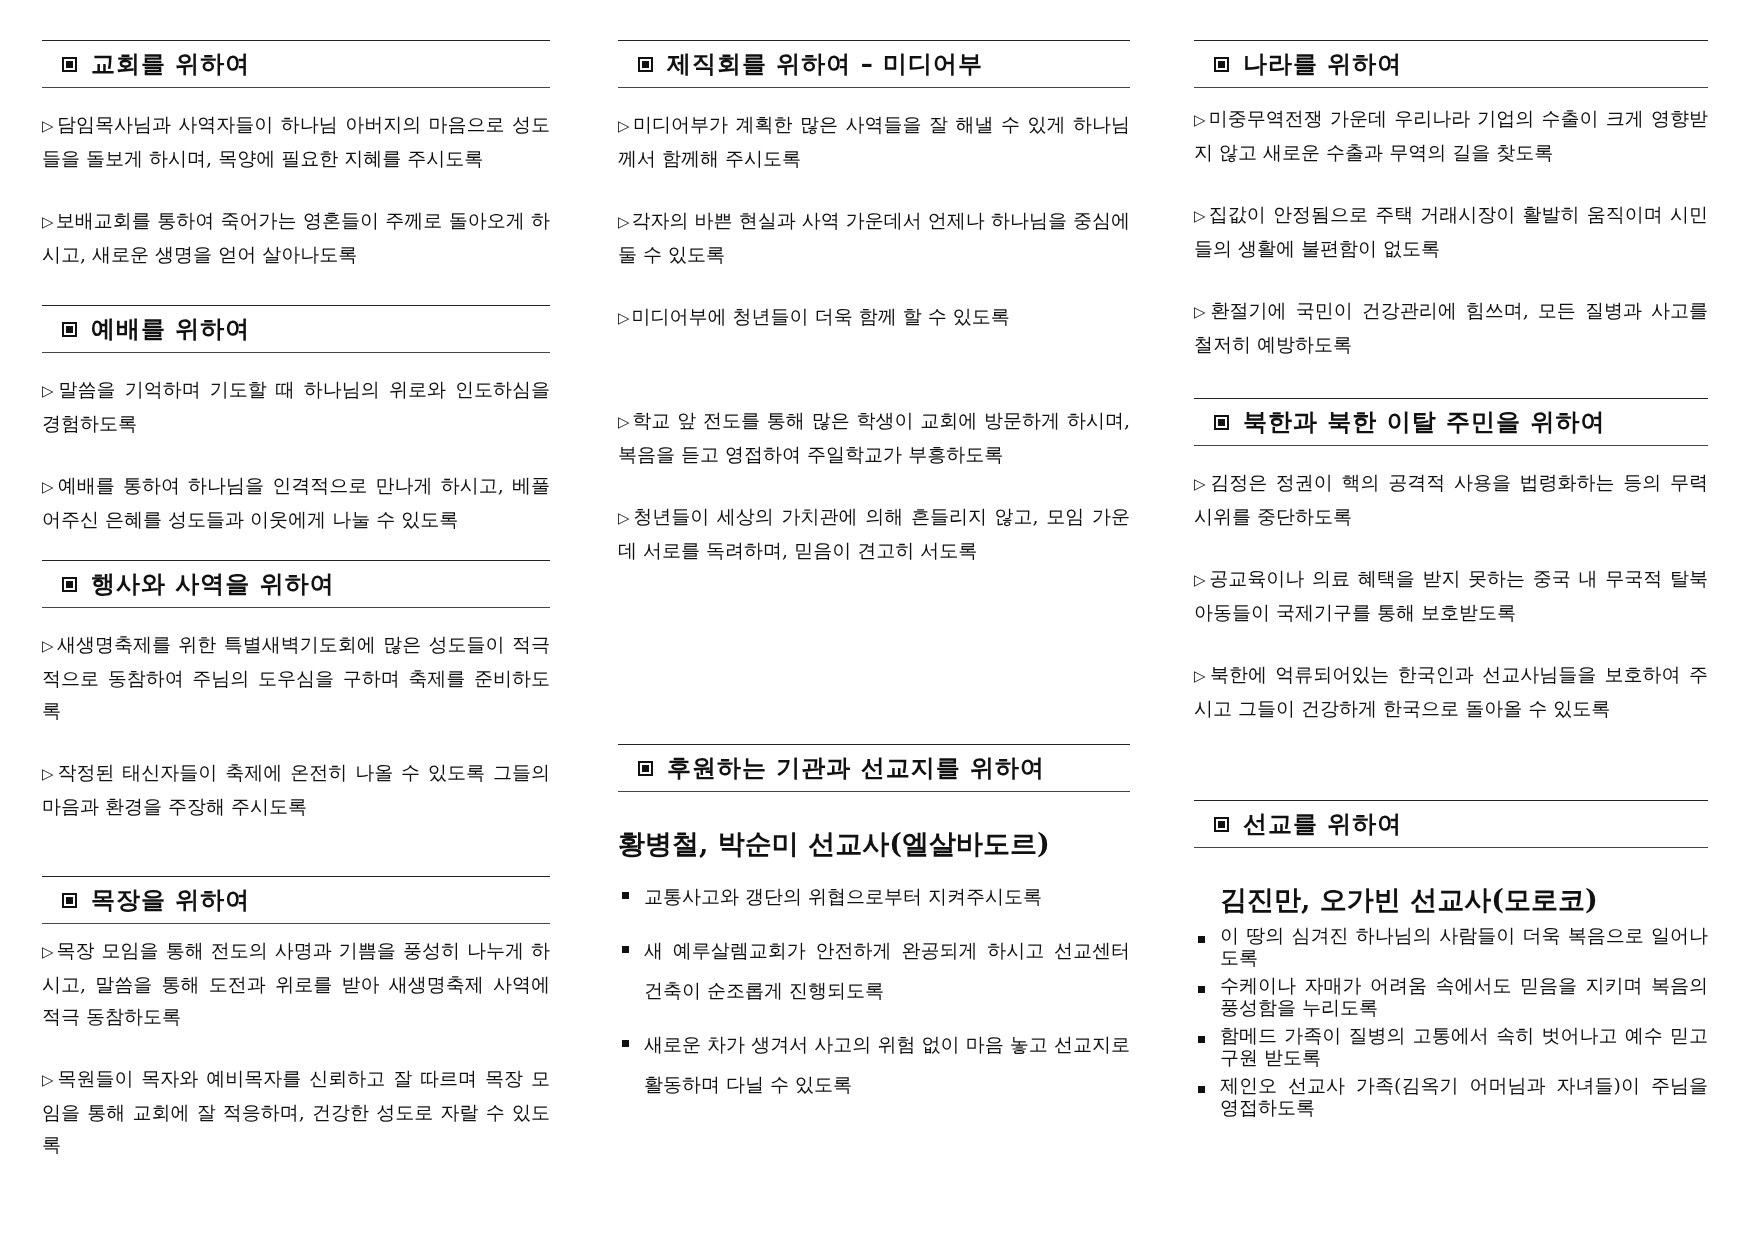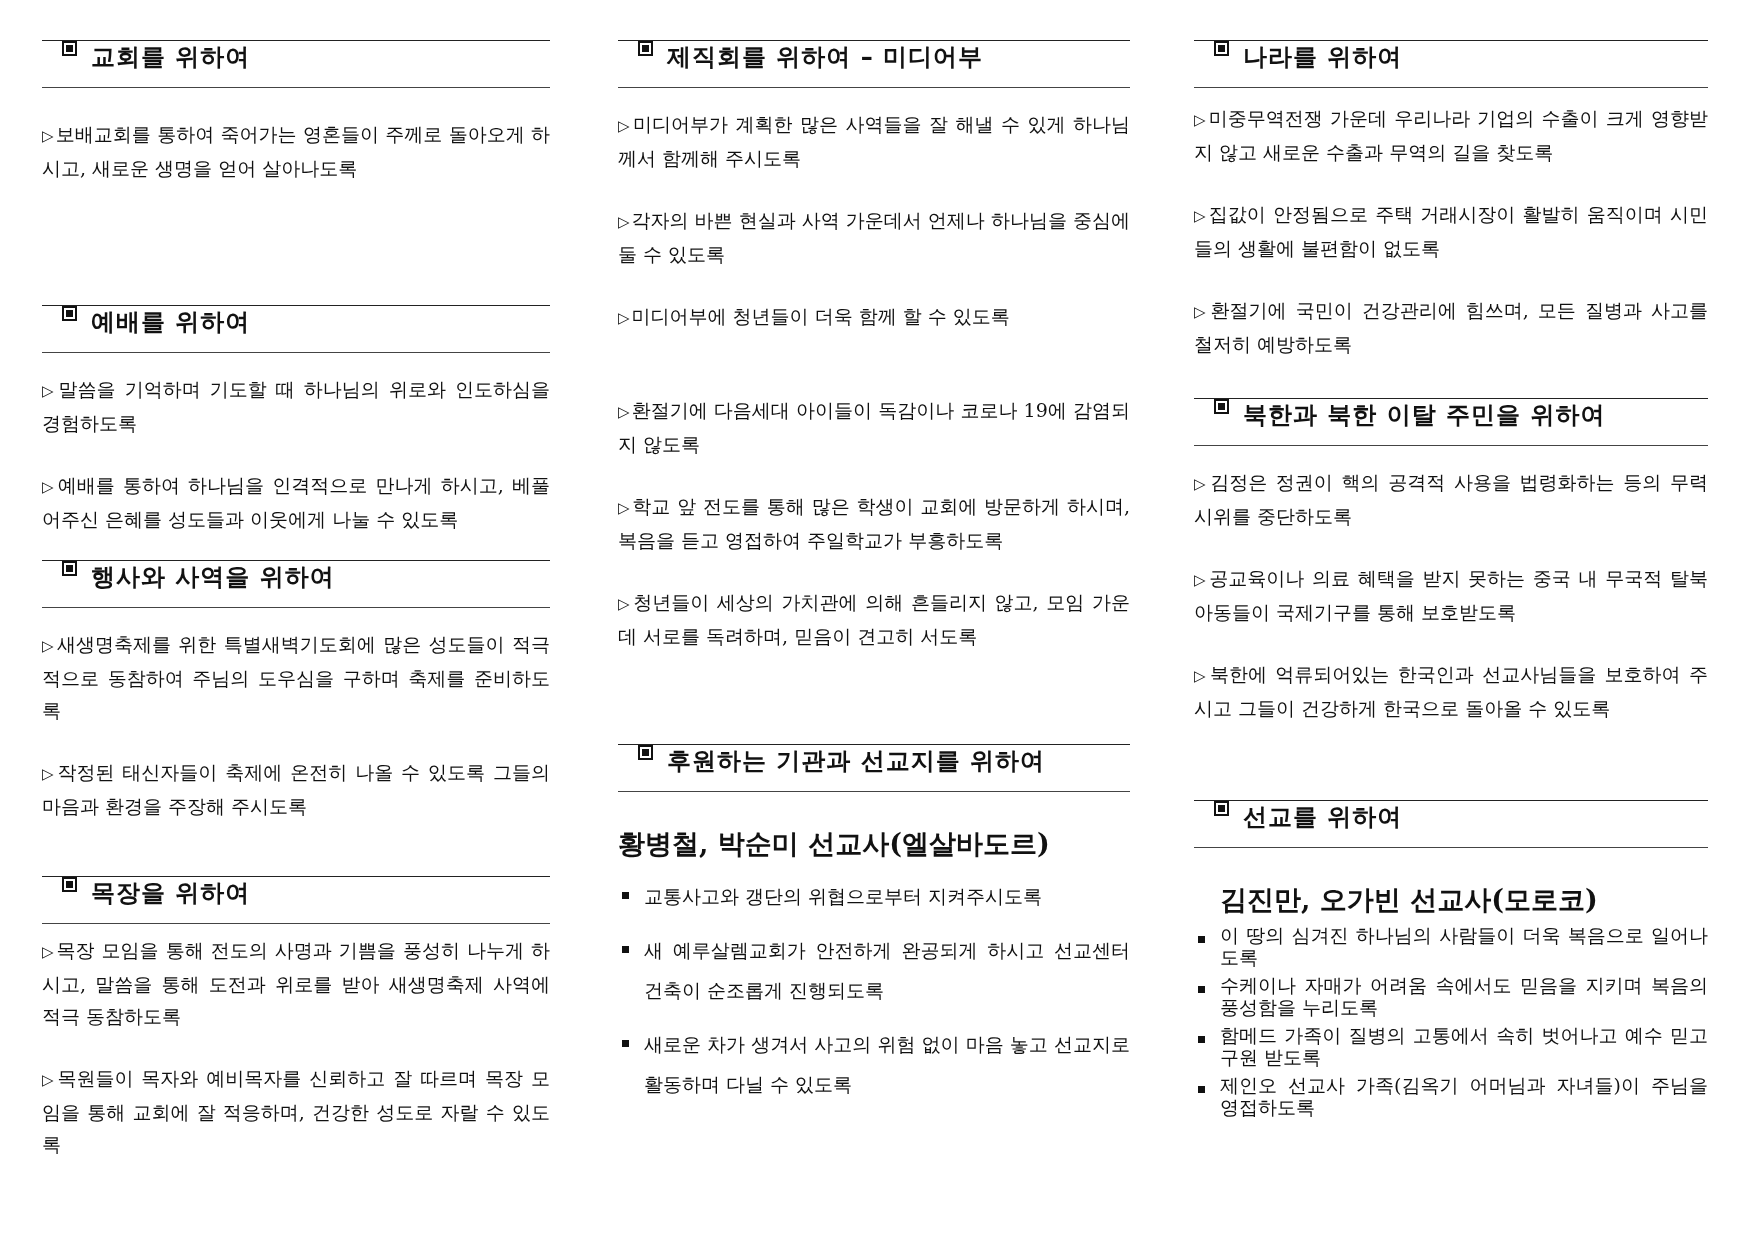--- a/index.html
+++ b/index.html
@@ -9,21 +9,21 @@
     color: #111111;
   }
   .col { position: absolute; top: 0; }
   .col1 { left: 42px; width: 508px; }
   .col2 { left: 618px; width: 512px; }
   .col3 { left: 1194px; width: 514px; }
 
   .section { position: absolute; left: 0; width: 100%; }
   .sec-head {
     border-top: 1.5px solid #222; border-bottom: 1.5px solid #444;
-    height: 46px; display: flex; align-items: flex-start; padding-left: 20px;
+    height: 46px; display: flex; align-items: center; padding-left: 20px;
   }
   .sec-icon {
     width: 15px; height: 15px; border: 2px solid #111; box-sizing: border-box;
     display: inline-flex; align-items: center; justify-content: center; margin-right: 14px;
   }
   .sec-icon::after { content: ""; width: 7px; height: 7px; background: #111; display: block; }
   .sec-title {
     font-family: "DejaVu Sans", "Liberation Sans", sans-serif;
     font-weight: bold; font-size: 24px; letter-spacing: 1px;
   }
@@ -47,20 +47,21 @@
 </style>
 </head>
 <body>
 
 <div class="col col1">
   <div class="section" style="top:40px">
     <div class="sec-head">
       <span class="sec-icon"></span>
       <span class="sec-title">교회를 위하여</span>
     </div>
+    <div class="item"><span class="tri">▷</span><span>담임목사님과 사역자들이 하나님 아버지의 마음으로 성도들을 돌보게 하시며, 목양에 필요한 지혜를 주시도록</span></div>
     <div class="item" style="margin-top:30px"><span class="tri">▷</span><span>보배교회를 통하여 죽어가는 영혼들이 주께로 돌아오게 하시고, 새로운 생명을 얻어 살아나도록</span></div>
   </div>
 
   <div class="section" style="top:305px">
     <div class="sec-head">
       <span class="sec-icon"></span>
       <span class="sec-title">예배를 위하여</span>
     </div>
     <div class="item"><span class="tri">▷</span><span>말씀을 기억하며 기도할 때 하나님의 위로와 인도하심을 경험하도록</span></div>
     <div class="item" style="margin-top:30px"><span class="tri">▷</span><span>예배를 통하여 하나님을 인격적으로 만나게 하시고, 베풀어주신 은혜를 성도들과 이웃에게 나눌 수 있도록</span></div>
@@ -90,21 +91,20 @@
     <div class="sec-head">
       <span class="sec-icon"></span>
       <span class="sec-title">제직회를 위하여 – 미디어부</span>
     </div>
     <div class="item"><span class="tri">▷</span><span>미디어부가 계획한 많은 사역들을 잘 해낼 수 있게 하나님께서 함께해 주시도록</span></div>
     <div class="item" style="margin-top:30px"><span class="tri">▷</span><span>각자의 바쁜 현실과 사역 가운데서 언제나 하나님을 중심에 둘 수 있도록</span></div>
     <div class="item" style="margin-top:30px"><span class="tri">▷</span><span>미디어부에 청년들이 더욱 함께 할 수 있도록</span></div>
   </div>
 
   <div class="section" style="top:374px">
-    <div class="item"><span class="tri">▷</span><span>환절기에 다음세대 아이들이 독감이나 코로나 19에 감염되지 않도록</span></div>
     <div class="item" style="margin-top:30px"><span class="tri">▷</span><span>학교 앞 전도를 통해 많은 학생이 교회에 방문하게 하시며, 복음을 듣고 영접하여 주일학교가 부흥하도록</span></div>
     <div class="item" style="margin-top:30px"><span class="tri">▷</span><span>청년들이 세상의 가치관에 의해 흔들리지 않고, 모임 가운데 서로를 독려하며, 믿음이 견고히 서도록</span></div>
   </div>
 
   <div class="section" style="top:744px">
     <div class="sec-head">
       <span class="sec-icon"></span>
       <span class="sec-title">후원하는 기관과 선교지를 위하여</span>
     </div>
     <div class="missionary">황병철, 박순미 선교사(엘살바도르)</div>

